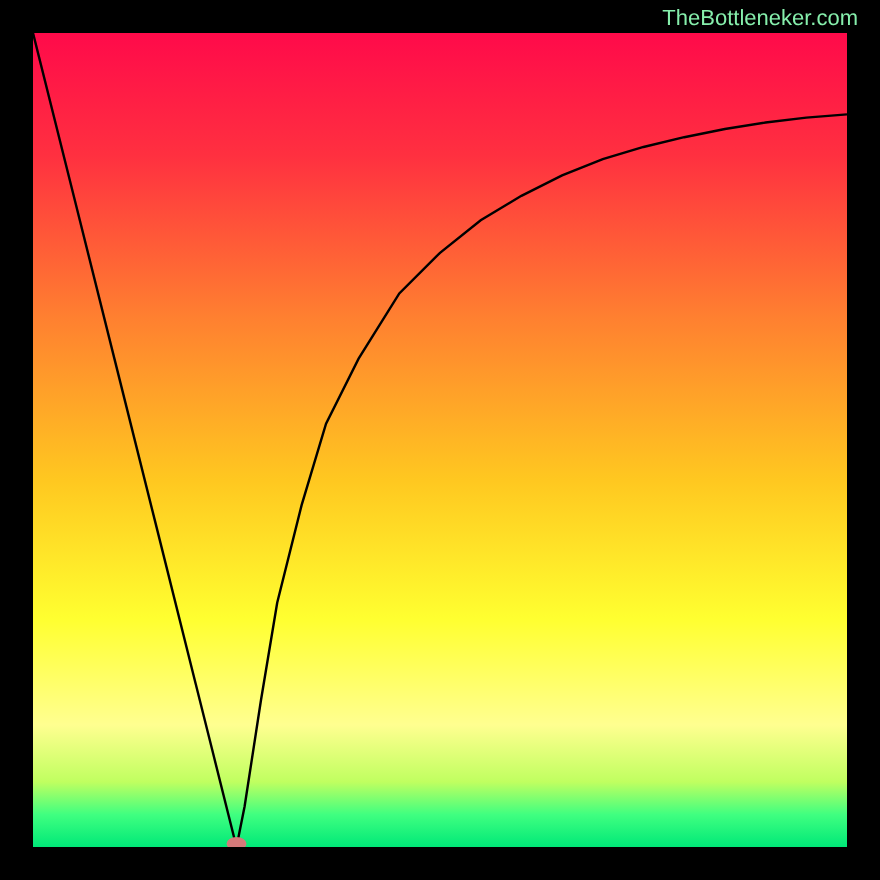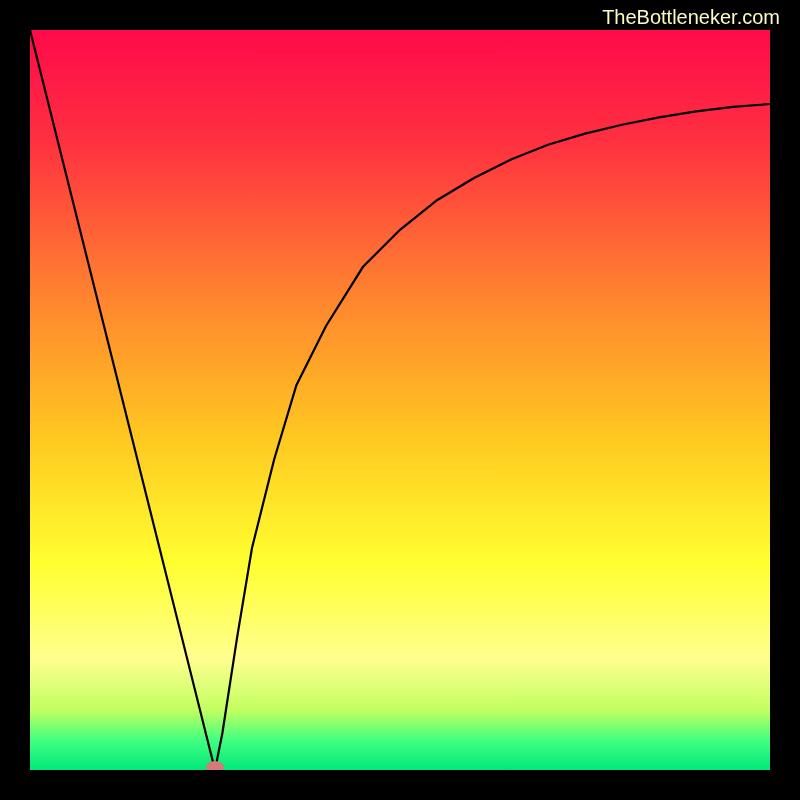--- a/index.html
+++ b/index.html
@@ -11,21 +11,21 @@
       width: 800px;
       height: 800px;
       background: #000;
       position: relative;
       font-family: Arial, sans-serif;
     }
     .watermark {
       position: absolute;
       top: 6px;
       right: 20px;
-      color: #fef9c3;
+      color: #86efac;
       font-size: 20px;
       font-weight: normal;
       z-index: 10;
     }
     .chart-area {
       position: absolute;
       top: 30px;
       left: 30px;
       right: 30px;
       bottom: 30px;

